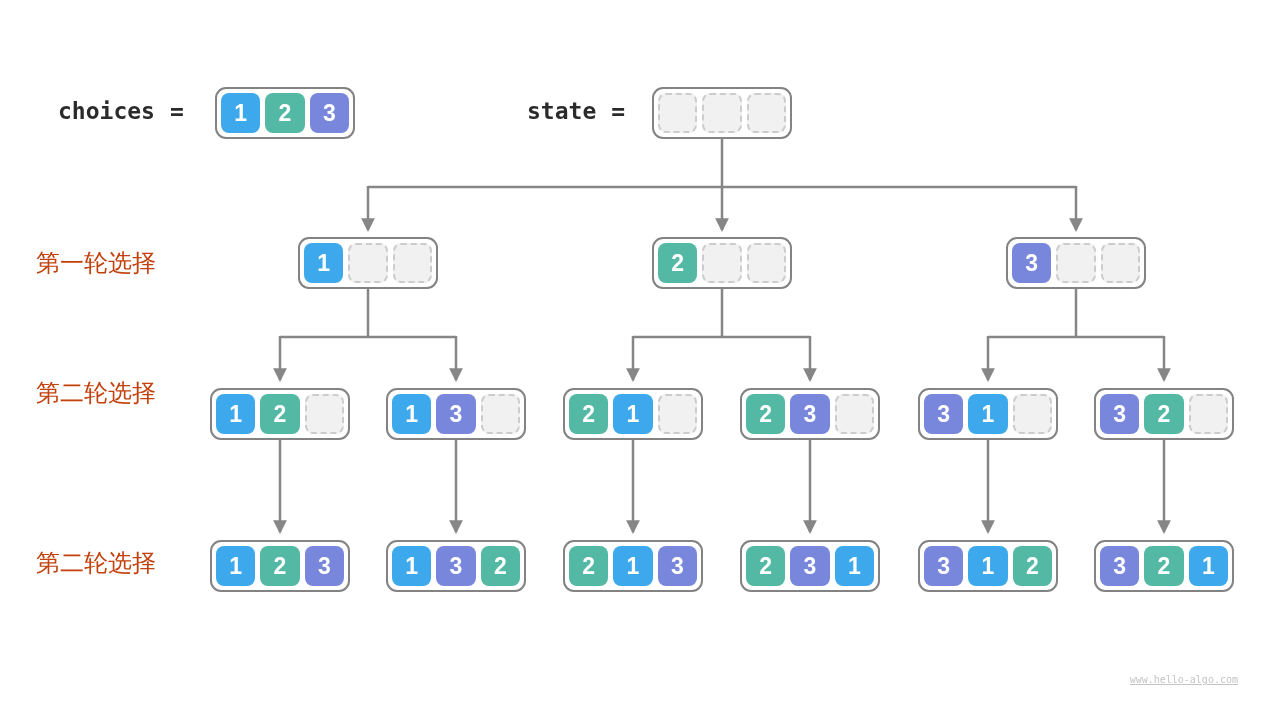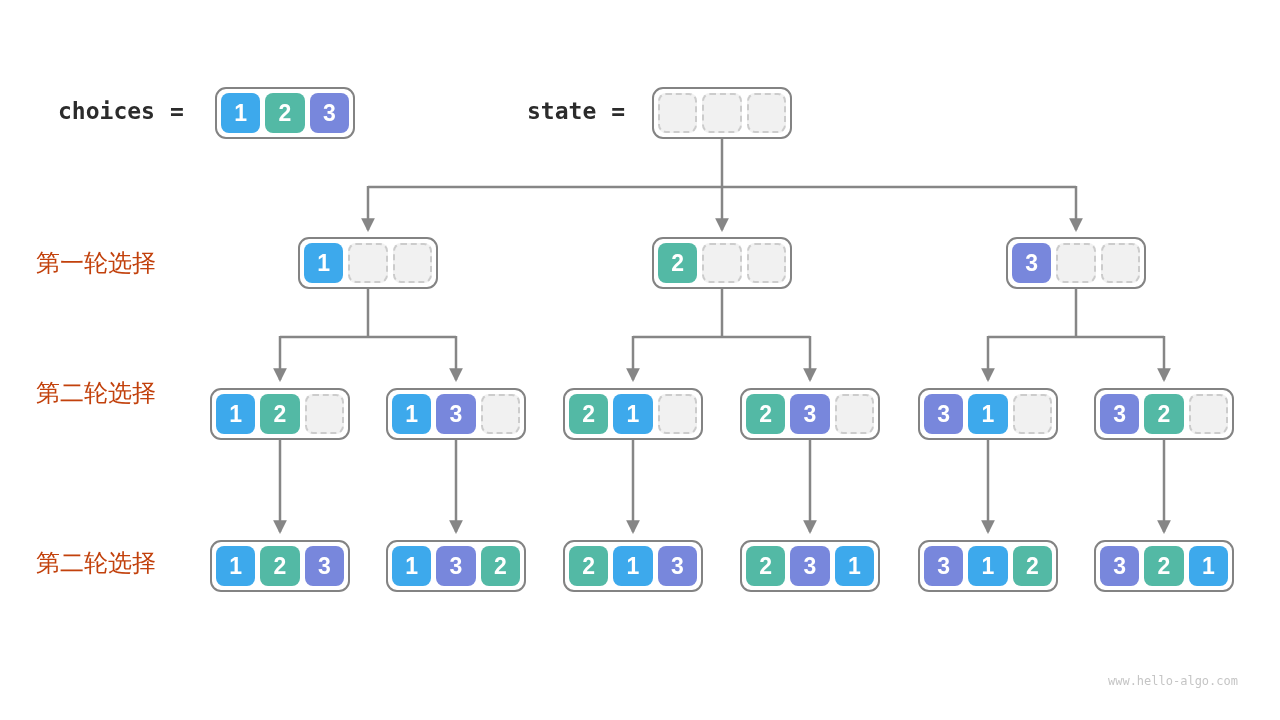--- a/index.html
+++ b/index.html
@@ -57,22 +57,23 @@
     font-size: 24px;
     color: #c2410c;
     line-height: 30px;
     text-align: center;
   }
   .watermark {
     position: absolute;
     right: 42px;
     top: 674px;
     font-family: "DejaVu Sans Mono", "Liberation Mono", monospace;
-    font-size: 12px;
+    font-size: 10px;
     color: #c5c5c5;
+    text-decoration: underline;
   }
 </style>
 </head>
 <body>
 
 <div class="canvas">
 
   <svg class="connectors" width="1280" height="720" viewBox="0 0 1280 720" aria-hidden="true">
     <defs>
       <marker id="ah" viewBox="0 0 10 10" refX="8.5" refY="5" markerWidth="5.5" markerHeight="5.5" orient="auto">

